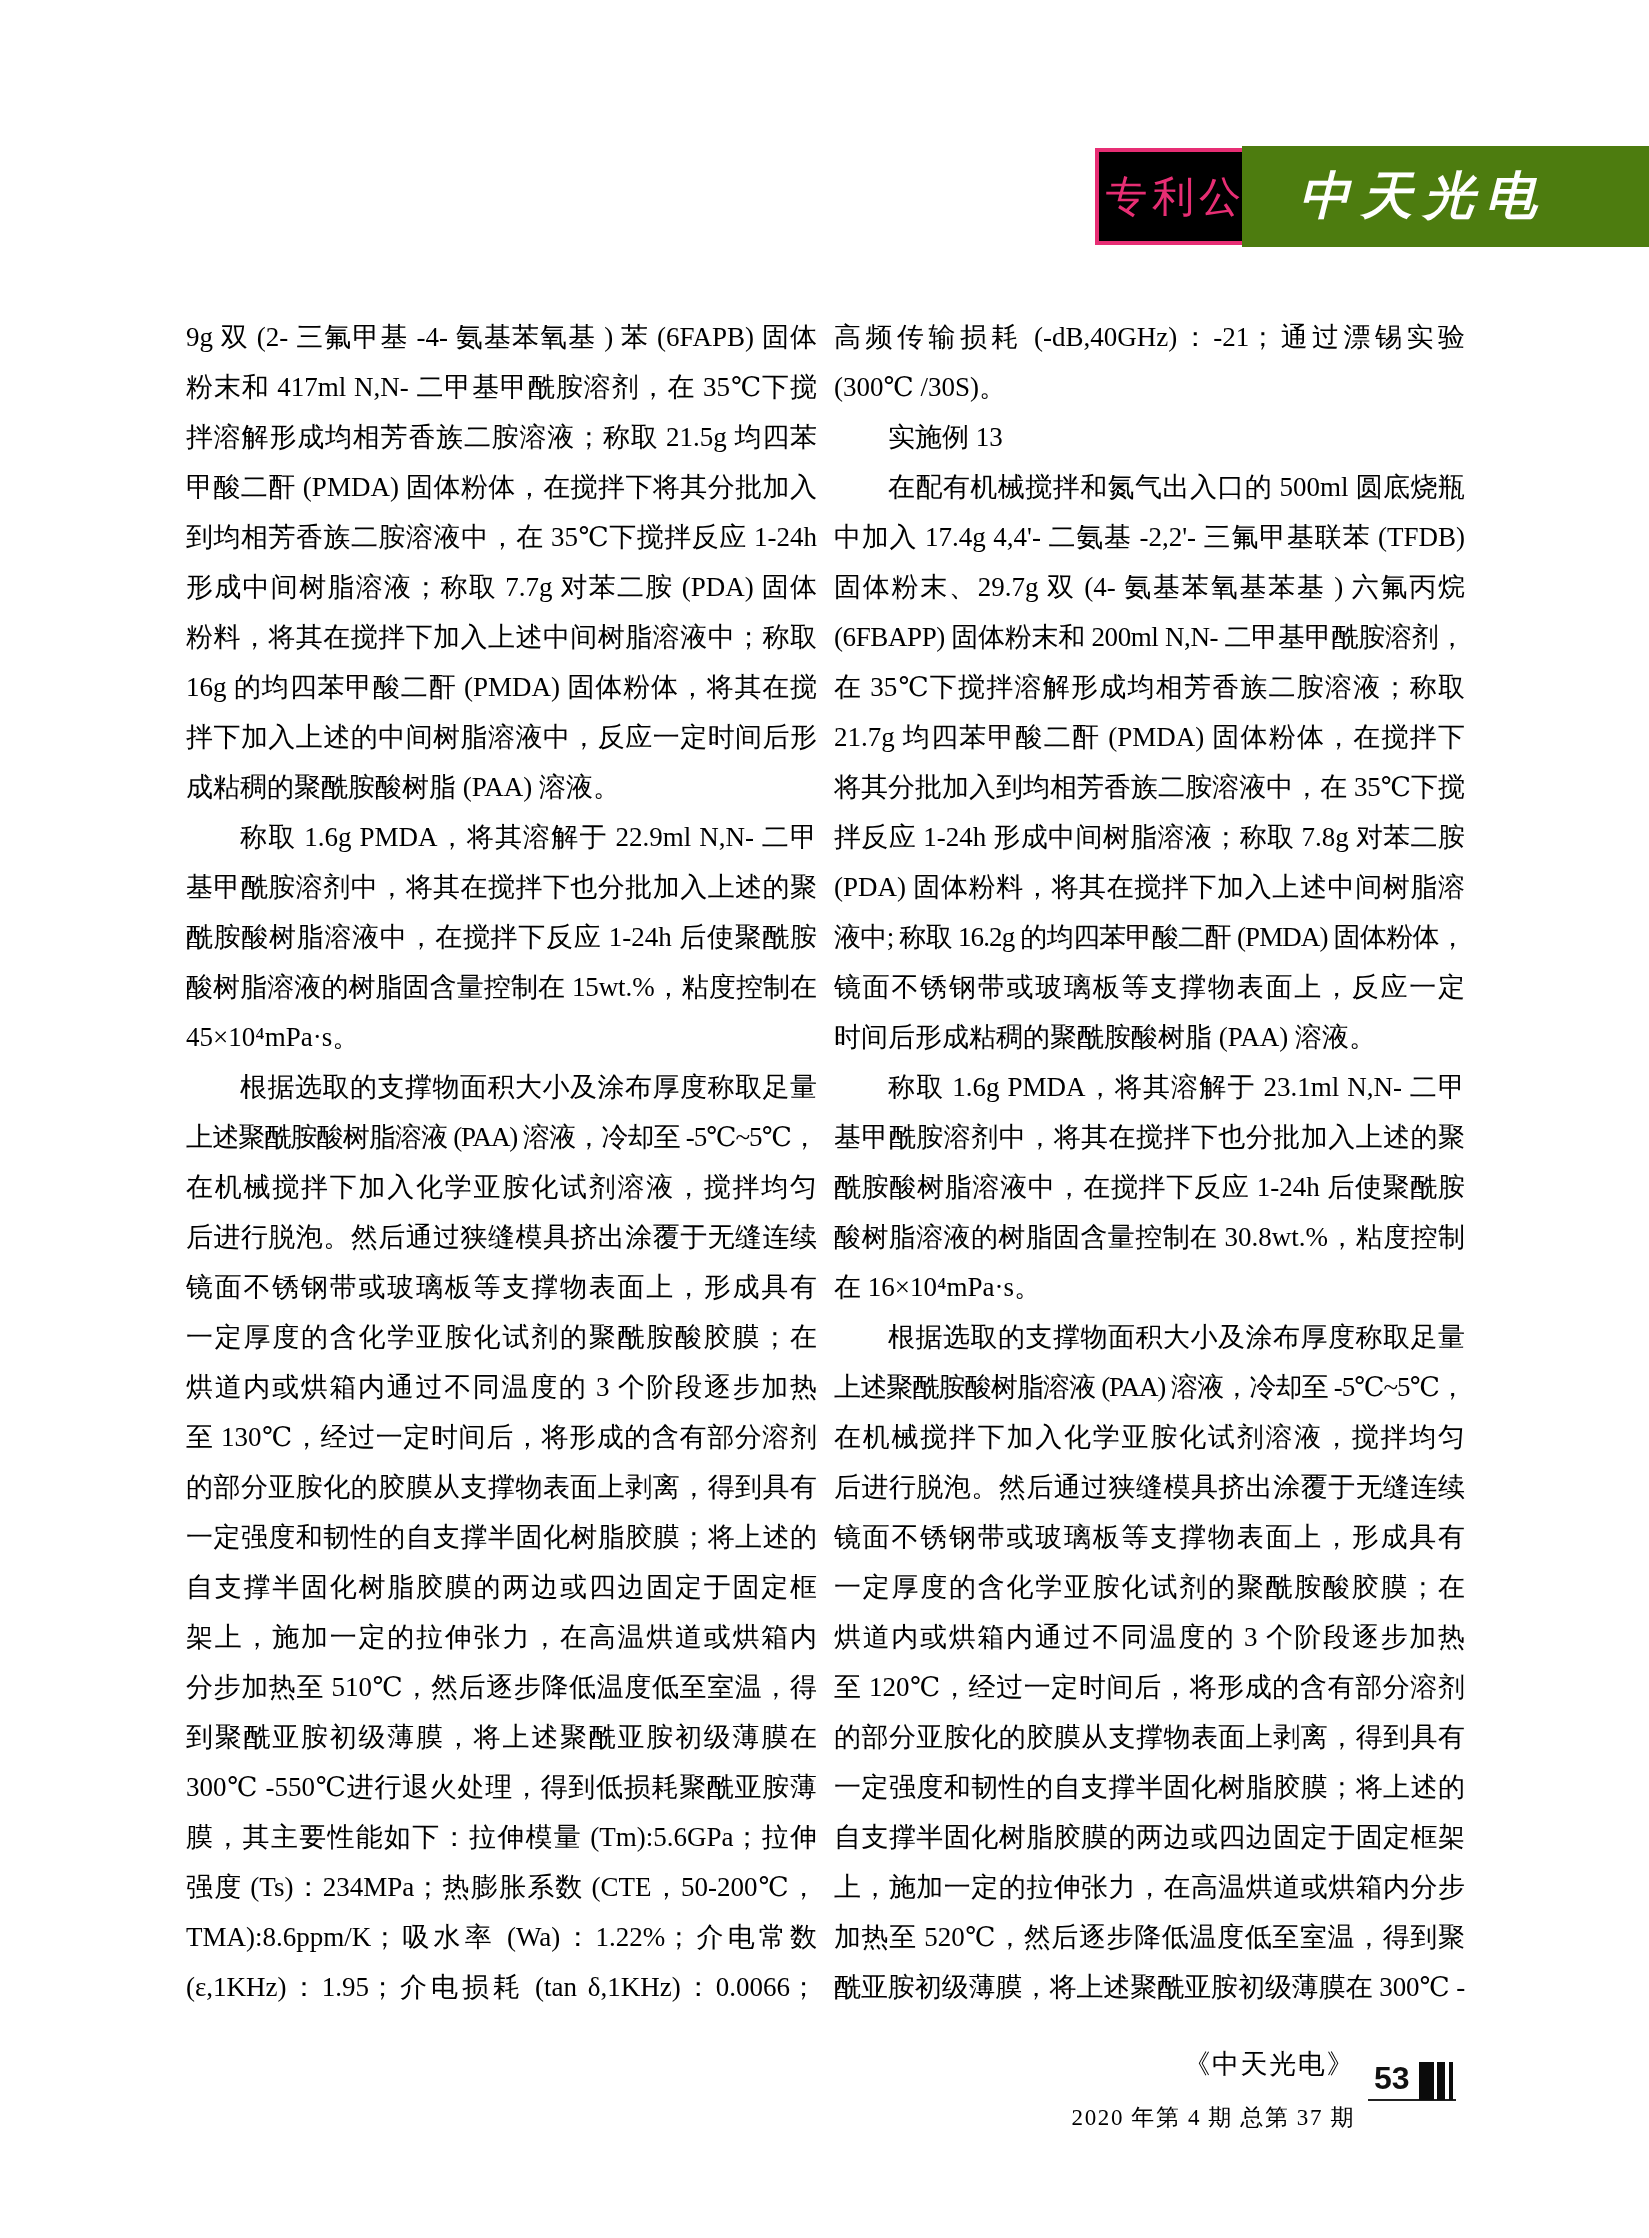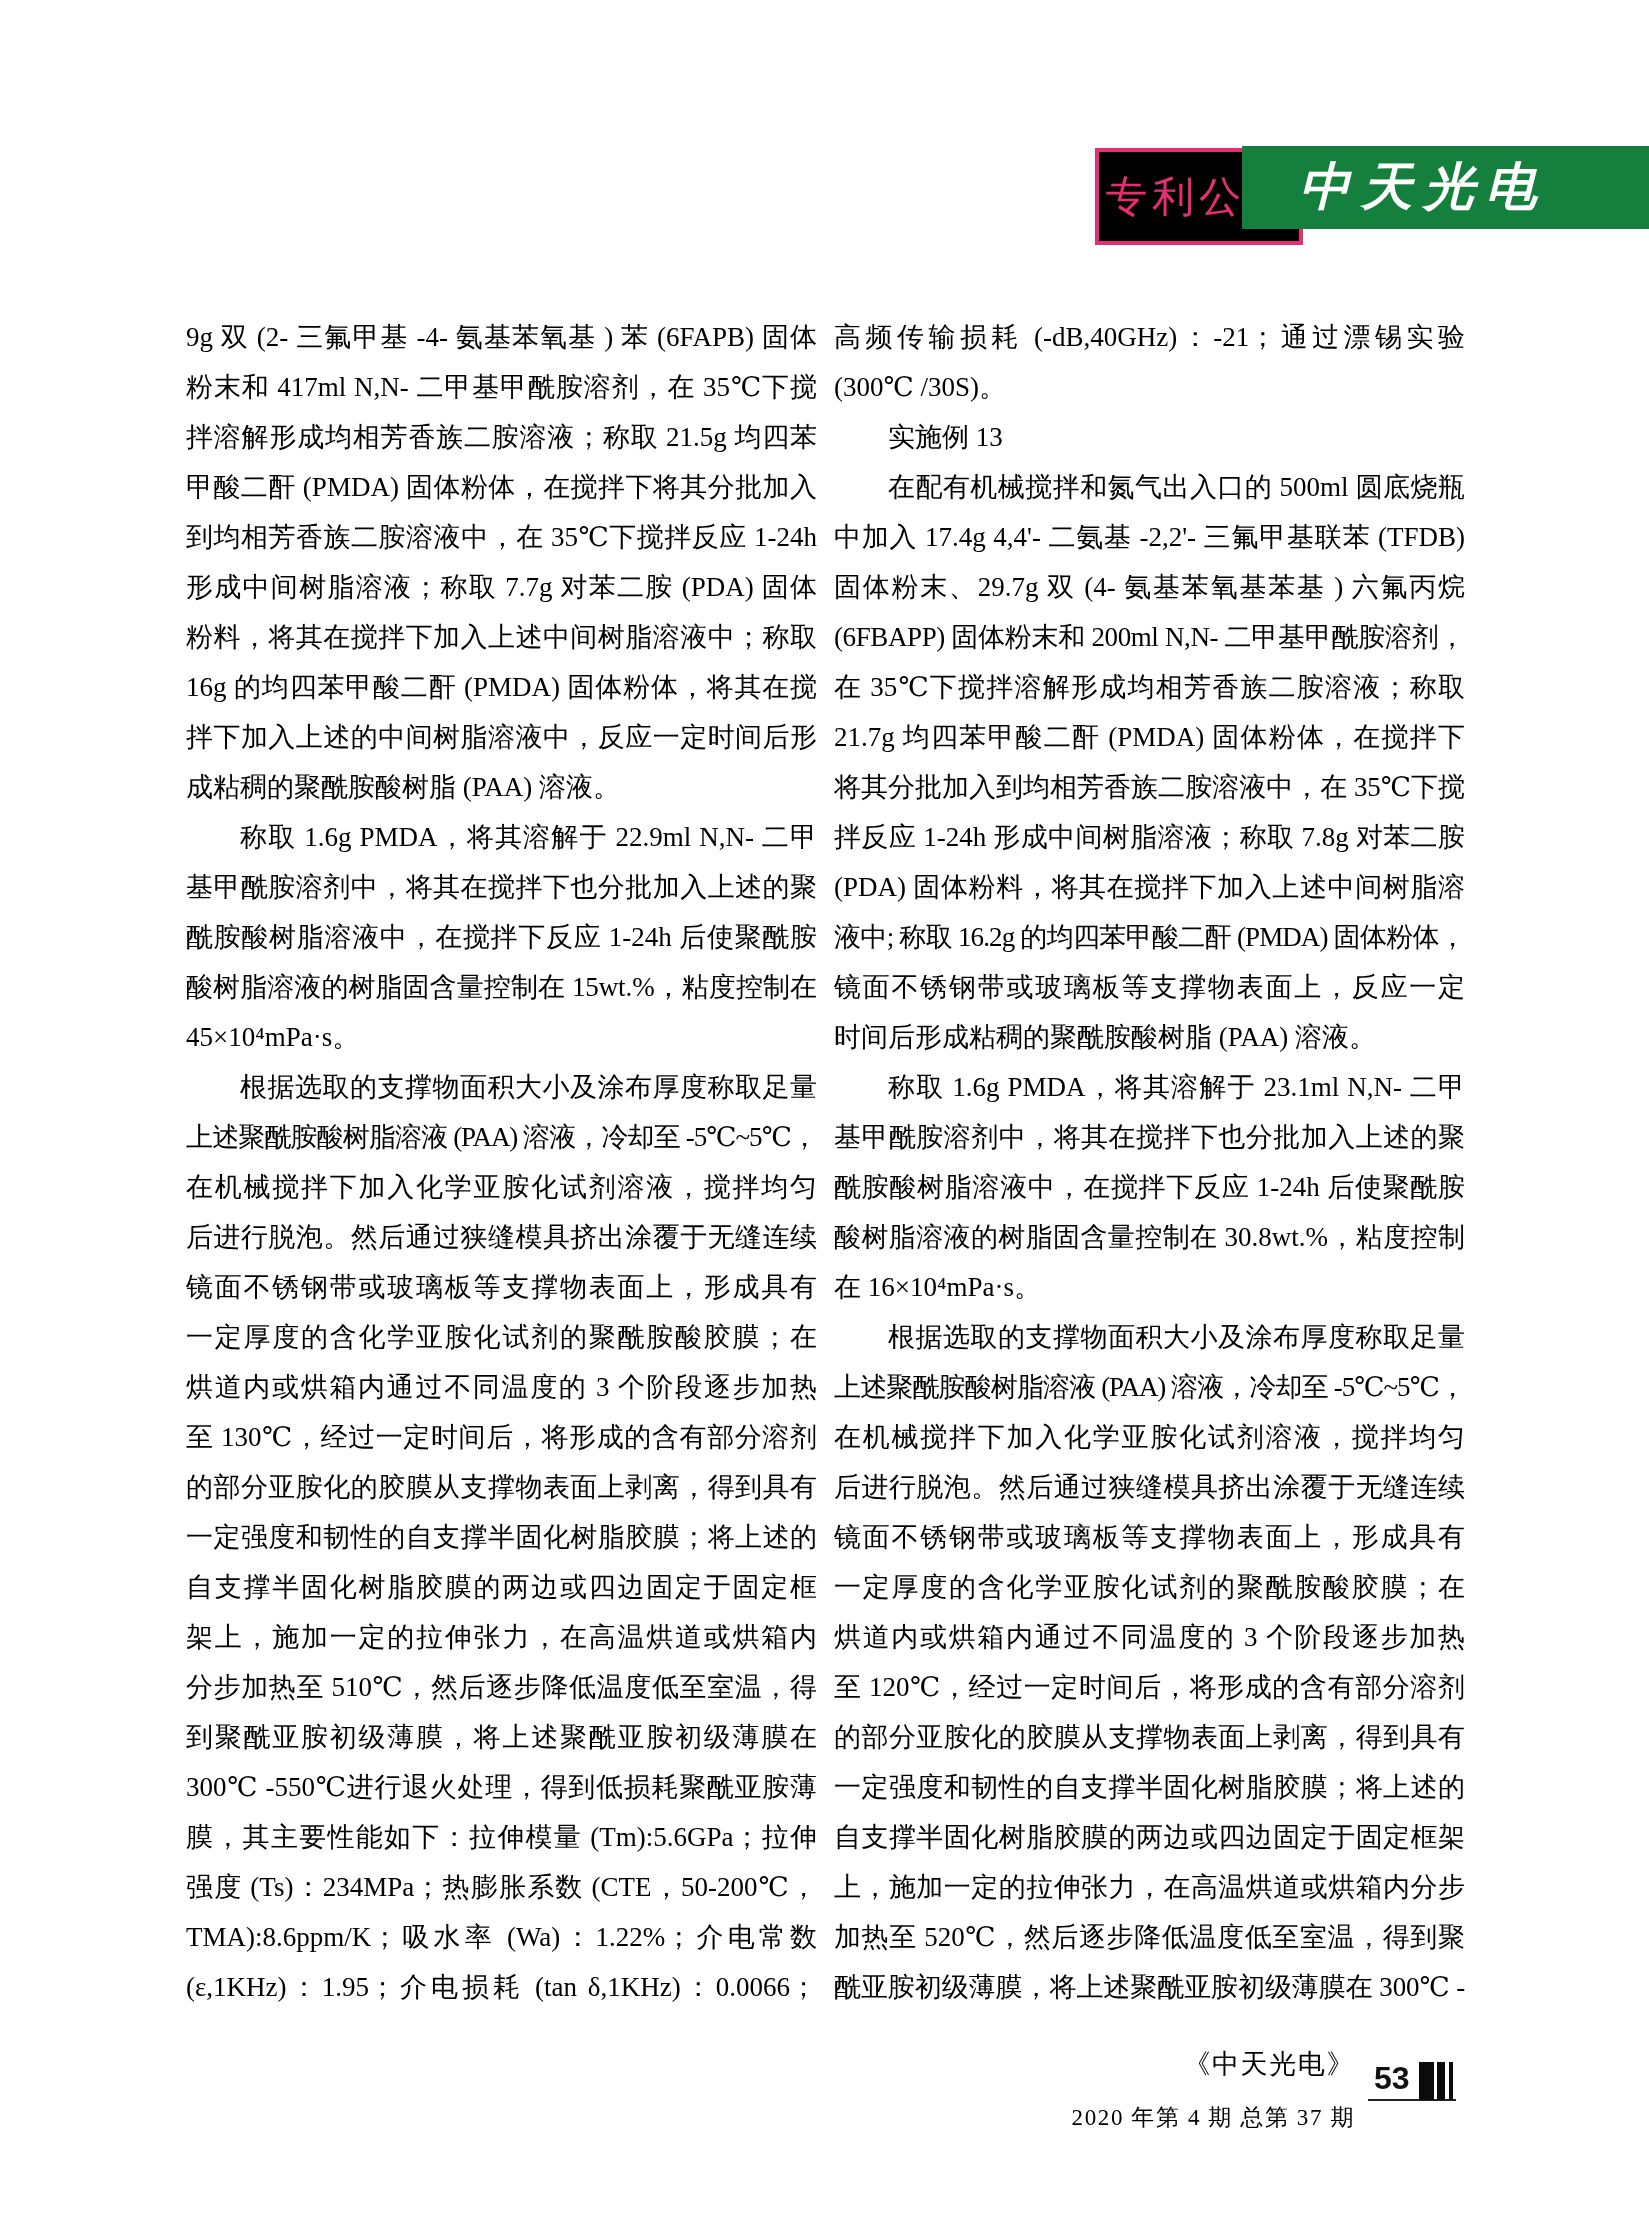--- a/index.html
+++ b/index.html
@@ -13,22 +13,22 @@
   .gazette-box {
     position:absolute; left:1095px; top:148px; width:200px; height:89px;
     background:#000000; border:4px solid #e72e74;
     display:flex; align-items:center; justify-content:center;
   }
   .gazette-box .label {
     color:#e72e74; font-size:42px; letter-spacing:4.8px;
     font-family:"Liberation Sans","DejaVu Sans",sans-serif; font-weight:500;
   }
   .brand-box {
-    position:absolute; left:1242px; top:146px; width:408px; height:83px;
-    background:#15803d; display:flex; align-items:center;
+    position:absolute; left:1242px; top:146px; width:408px; height:101px;
+    background:#4d7c0f; display:flex; align-items:center;
   }
   .brand-box .label {
     color:#ffffff; font-size:51px; font-weight:bold; letter-spacing:11.2px;
     margin-left:57px; font-family:"DejaVu Serif","Liberation Serif",serif;
     font-style:italic;
   }
 
   
   .col { position:absolute; top:312px; width:631px; }
   .col-left  { left:186px; }

